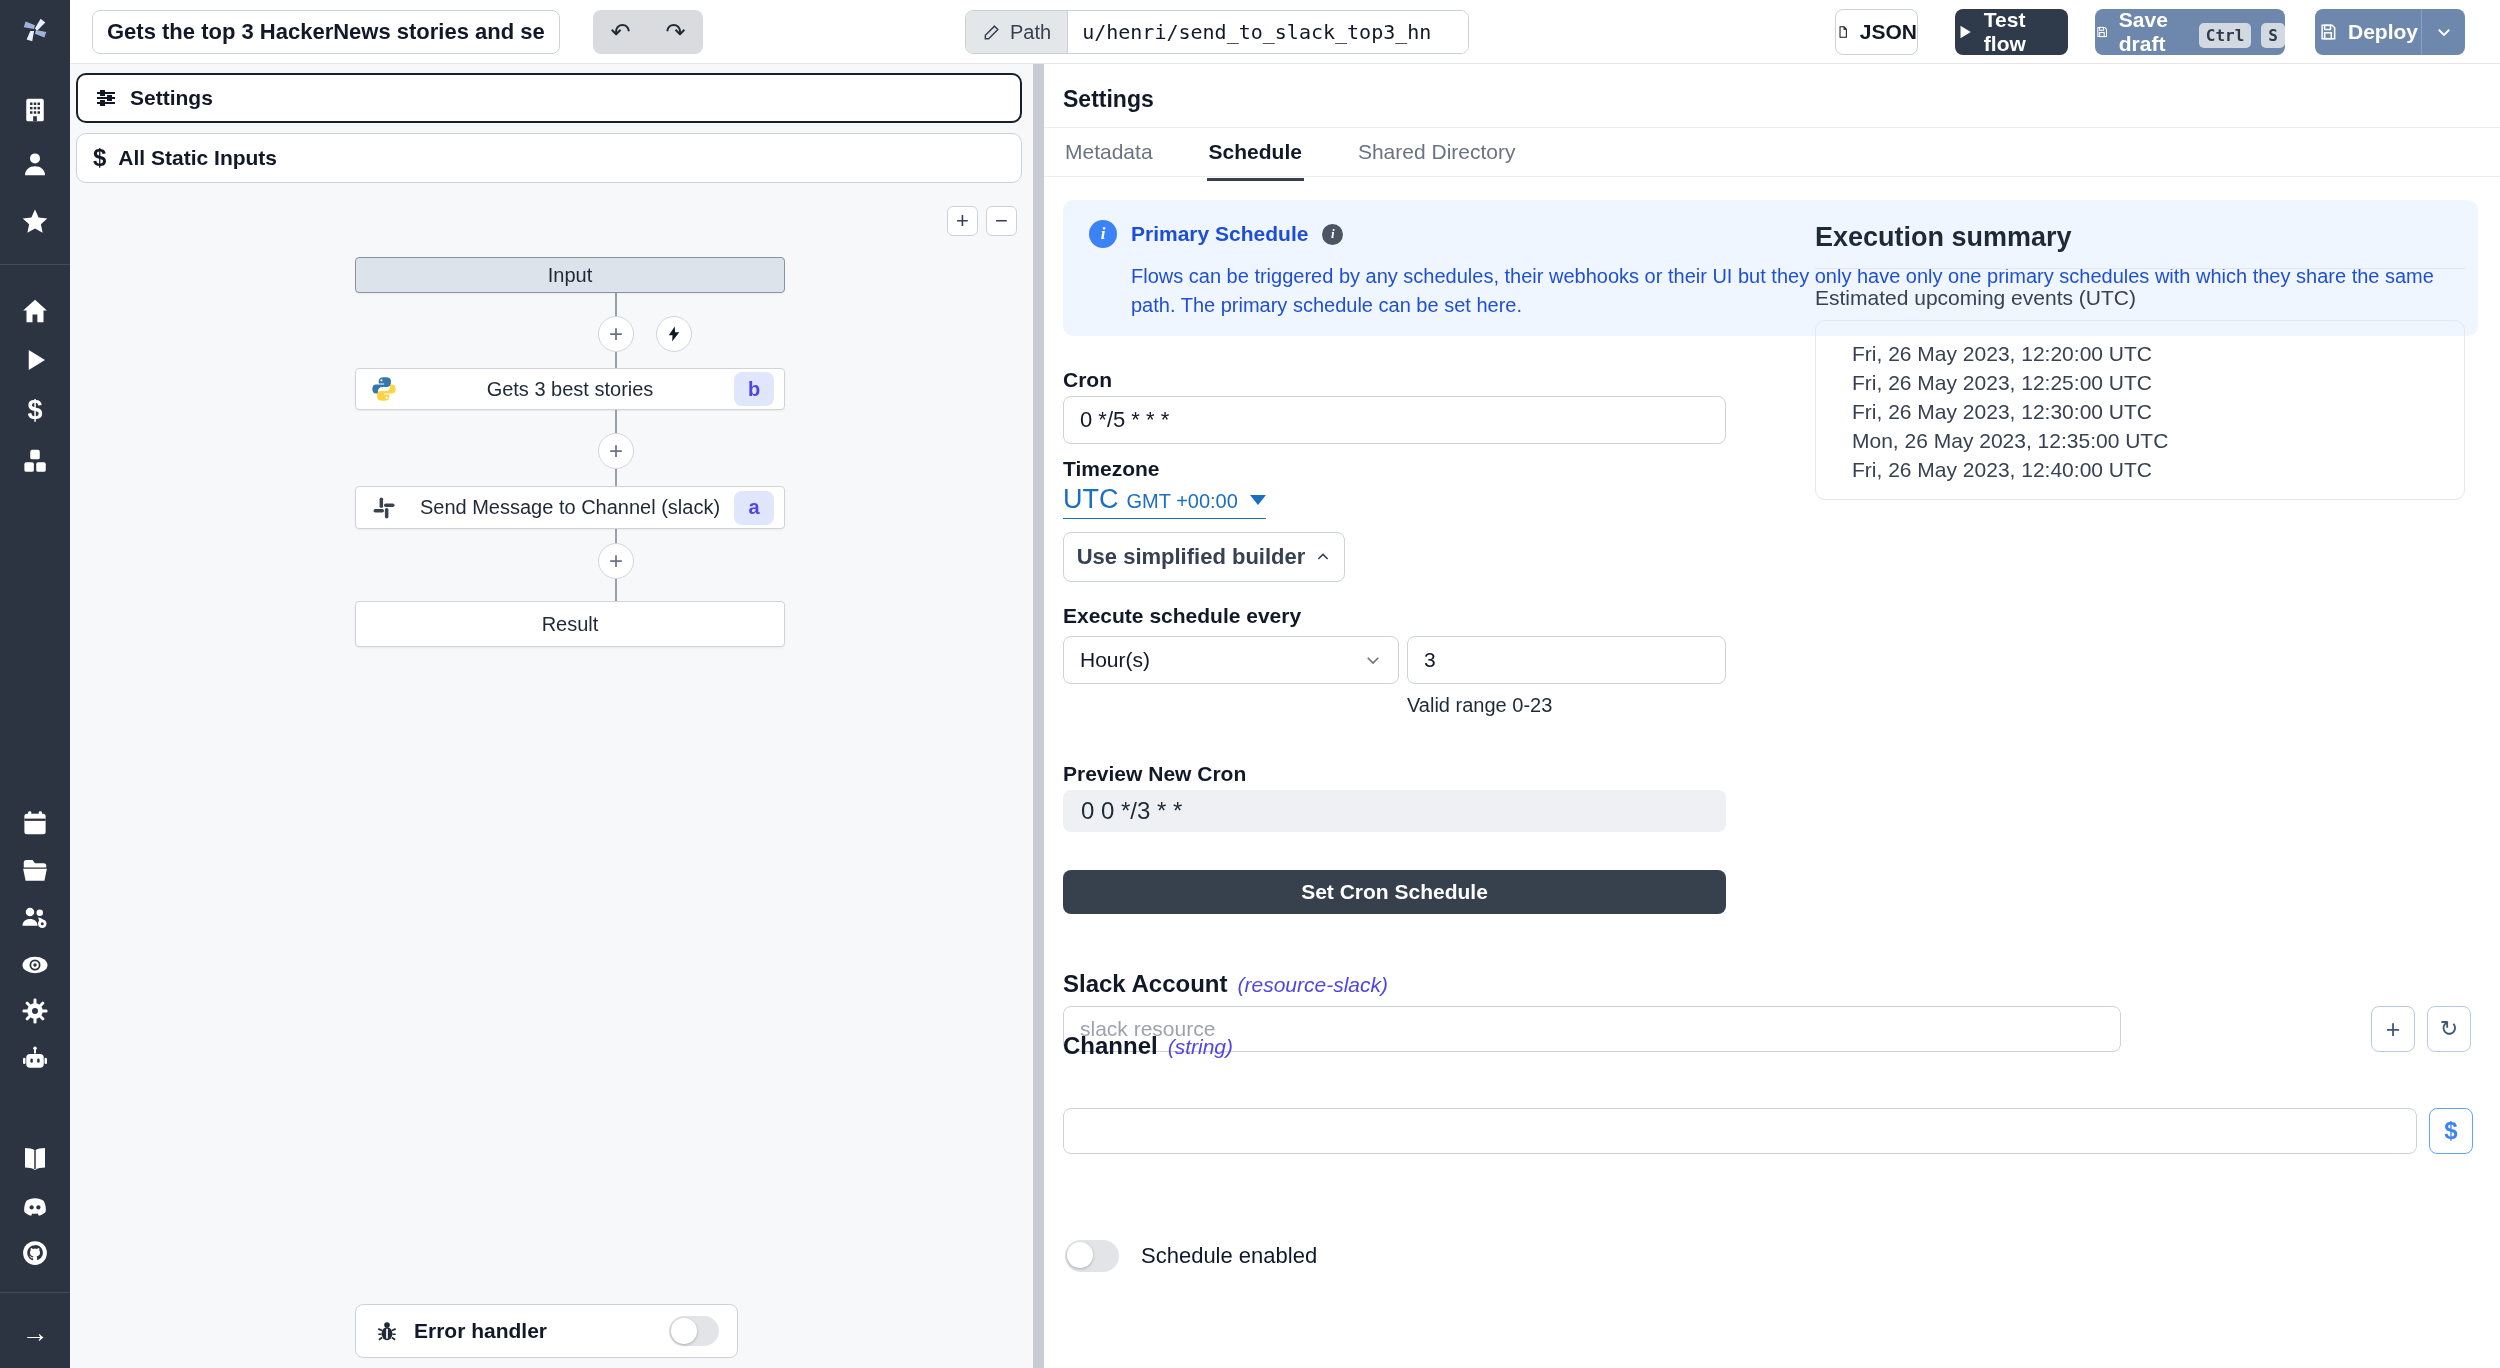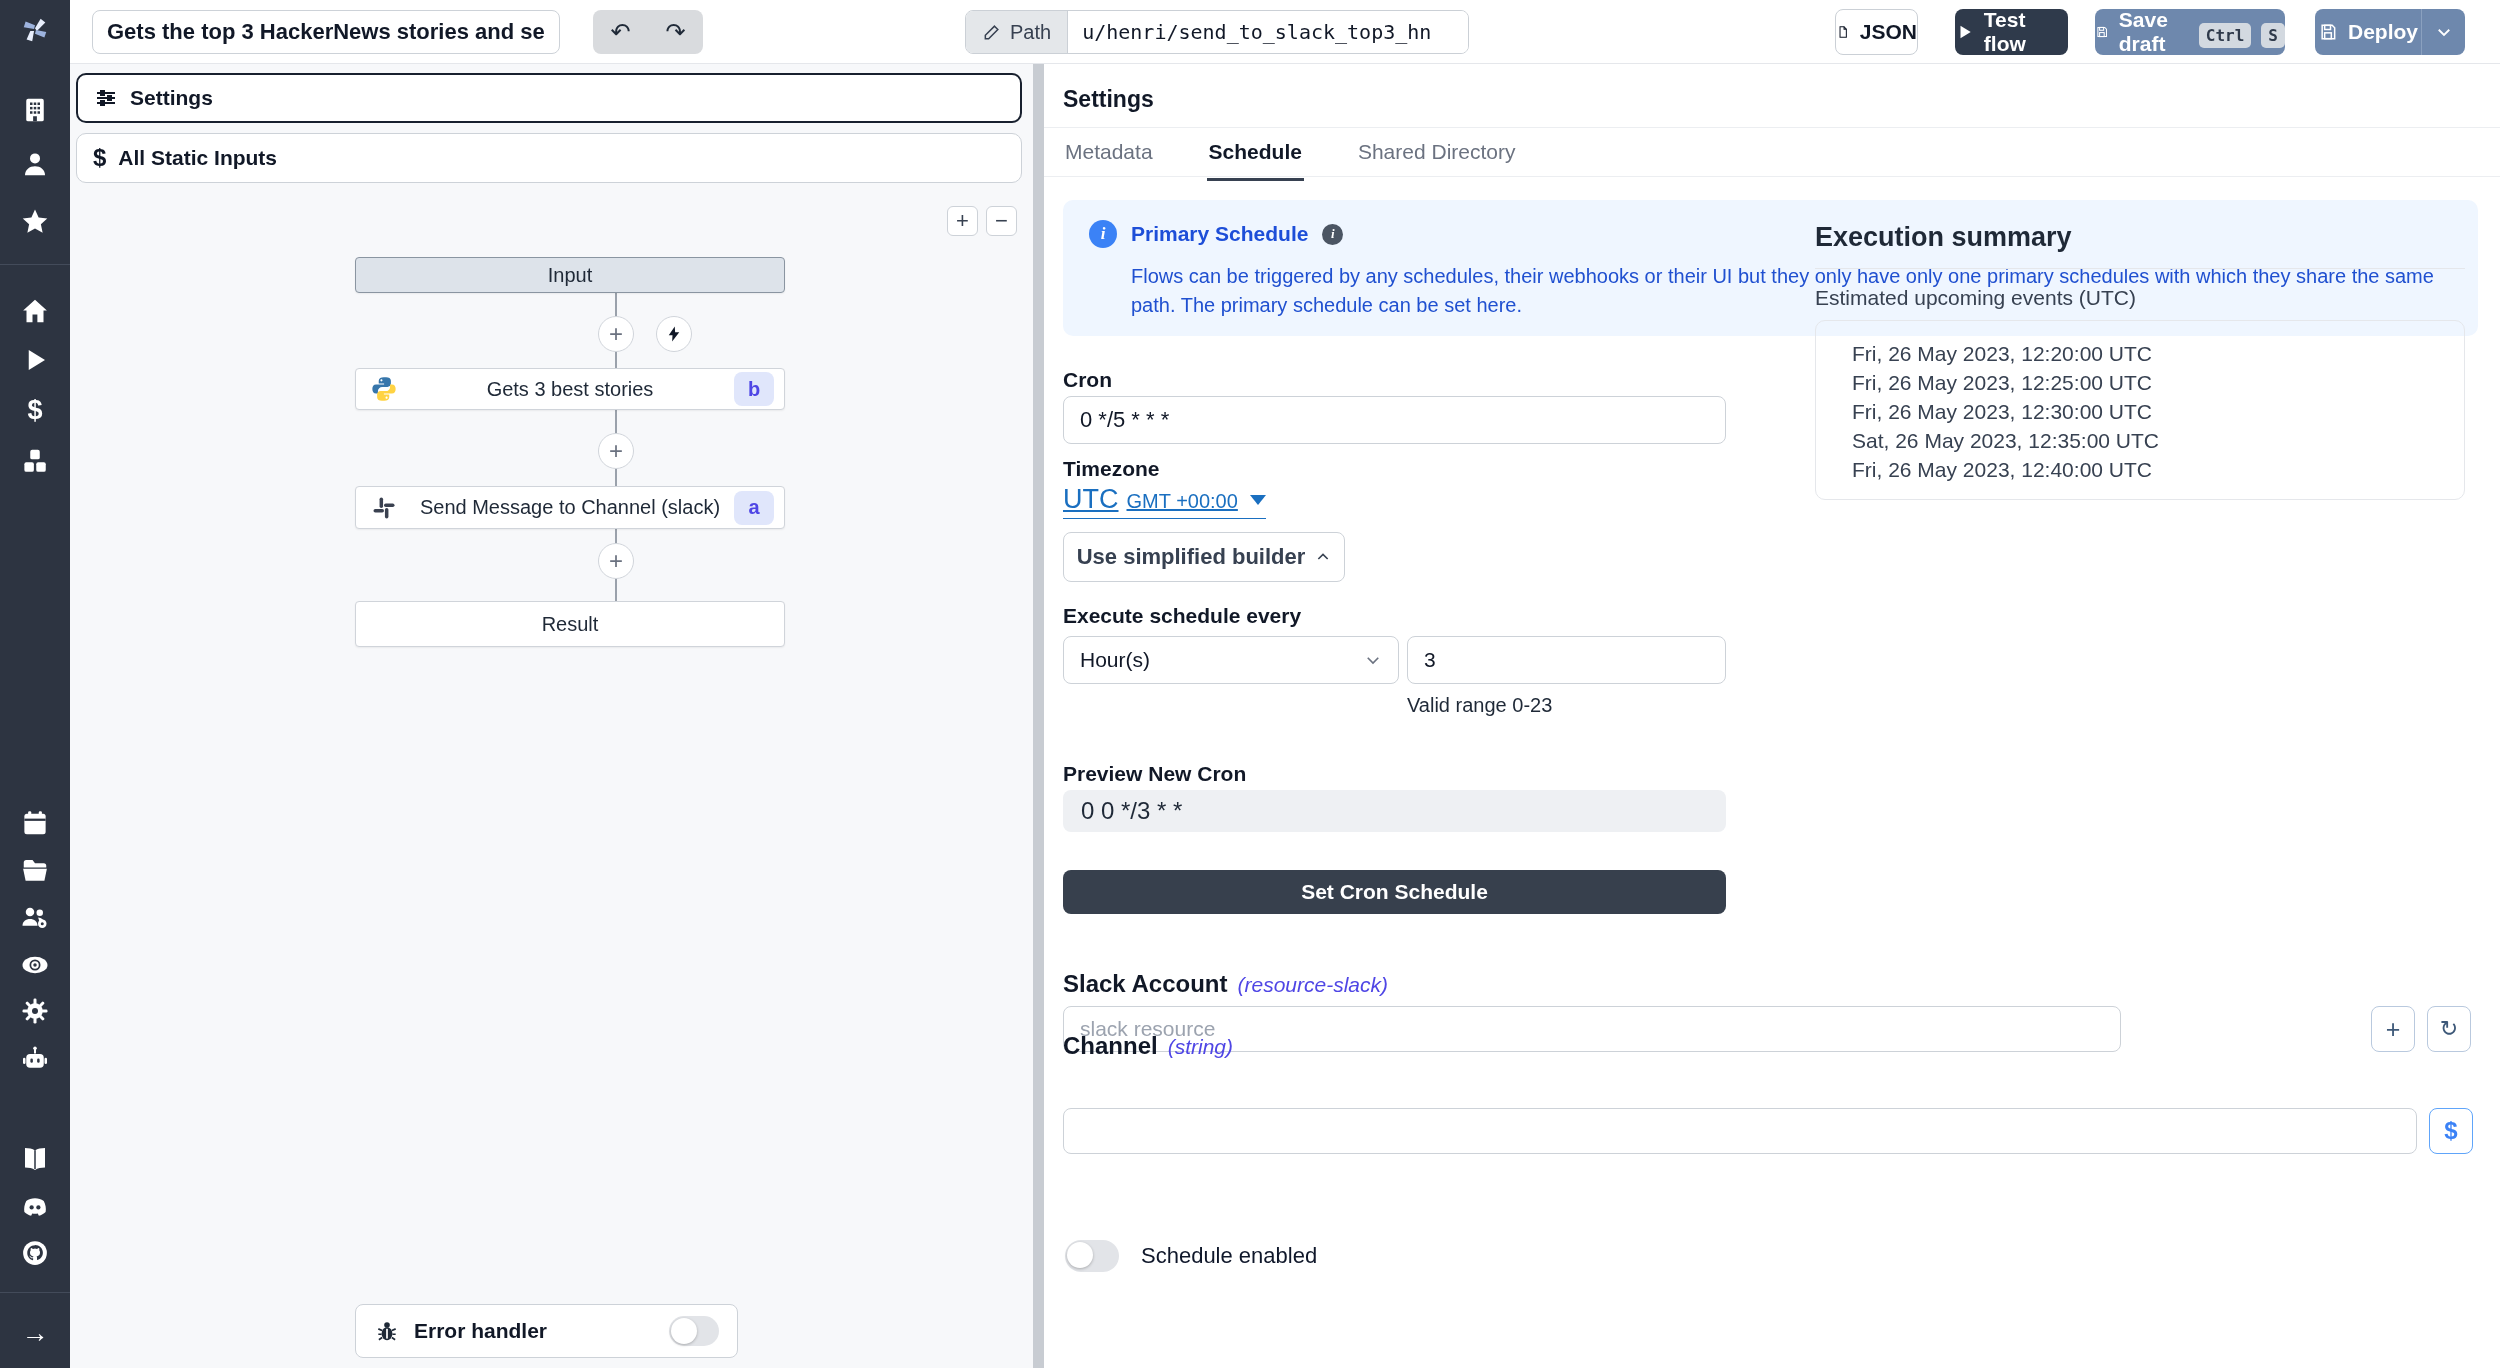--- a/index.html
+++ b/index.html
@@ -67,21 +67,21 @@
   .info-title-row { display:flex; align-items:center; gap:14px; }
   .ib-icon { width:28px; height:28px; border-radius:50%; background:#3b82f6; color:#fff; font-size:17px; font-weight:bold; display:flex; align-items:center; justify-content:center; font-family:"Liberation Serif",serif; font-style:italic; }
   .ib-icon2 { width:21px; height:21px; border-radius:50%; background:#4b5563; color:#fff; font-size:13px; font-weight:bold; display:flex; align-items:center; justify-content:center; font-family:"Liberation Serif",serif; font-style:italic; }
   .info-title { font-size:21px; font-weight:600; color:#1d4ed8; }
   .info-body { margin:14px 0 0 42px; font-size:20px; line-height:29px; color:#2050d0; max-width:1340px; }
 
   .field-label { position:absolute; font-size:21px; font-weight:bold; color:#111827; }
   .text-input { position:absolute; border:1px solid #cdd2d8; border-radius:8px; padding:0 16px; font-size:22px; color:#111827; font-family:"Liberation Sans",sans-serif; background:#fff; }
   .text-input::placeholder { color:#9ca3af; font-size:21px; }
 
-  .tz-link { position:absolute; left:19px; top:420px; display:flex; align-items:baseline; gap:8px; color:#1a6fc0; cursor:pointer; border-bottom:1.5px solid #1a6fc0; padding-bottom:3px;text-decoration:underline; }
+  .tz-link { position:absolute; left:19px; top:420px; display:flex; align-items:baseline; gap:8px; color:#1a6fc0; cursor:pointer; border-bottom:1.5px solid #1a6fc0; padding-bottom:3px; }
   .tz-zone { font-size:27px; }
   .tz-offset { font-size:20px; }
   .tz-caret { width:0; height:0; border-left:8px solid transparent; border-right:8px solid transparent; border-top:10px solid #1a6fc0; align-self:center; margin-left:4px; }
 
   .builder-btn { position:absolute; left:19px; top:468px; width:282px; height:50px; background:#fff; border:1px solid #cdd2d8; border-radius:8px; display:flex; align-items:center; justify-content:center; gap:10px; font-size:22px; font-weight:600; color:#374151; cursor:pointer; }
 
   .select-box { position:absolute; left:19px; top:572px; width:336px; height:48px; border:1px solid #cdd2d8; border-radius:8px; display:flex; align-items:center; justify-content:space-between; padding:0 16px; font-size:21px; color:#111827; cursor:pointer; background:#fff; }
   .hint { position:absolute; left:363px; top:630px; font-size:20px; color:#1f2937; }
 
   .preview-box { position:absolute; left:19px; top:726px; width:663px; height:42px; background:#eef0f3; border-radius:8px; display:flex; align-items:center; padding:0 18px; font-size:24px; color:#1f2937; }
@@ -430,21 +430,21 @@
     <div class="preview-box">0 0 */3 * *</div>
     <div class="set-cron-btn">Set Cron Schedule</div>
 
     <div class="sum-title">Execution summary</div>
     <div class="sum-div"></div>
     <div class="sum-sub">Estimated upcoming events (UTC)</div>
     <div class="events-box">
       <div>Fri, 26 May 2023, 12:20:00 UTC</div>
       <div>Fri, 26 May 2023, 12:25:00 UTC</div>
       <div>Fri, 26 May 2023, 12:30:00 UTC</div>
-      <div>Sat, 26 May 2023, 12:35:00 UTC</div>
+      <div>Mon, 26 May 2023, 12:35:00 UTC</div>
       <div>Fri, 26 May 2023, 12:40:00 UTC</div>
     </div>
 
     <div class="field-label" style="left:19px; top:906px; font-size:24px;">
       <span>Slack Account</span><span class="type-note">(resource-slack)</span>
     </div>
     <input class="text-input" style="left: 19px; top: 942px; width: 1058px; height: 46px;" placeholder="slack resource">
     <div class="sq-btn res-btn" style="left:1327px; top:942px;">+</div>
     <div class="sq-btn res-btn" style="left:1383px; top:942px; font-size:22px;">↻</div>
 

